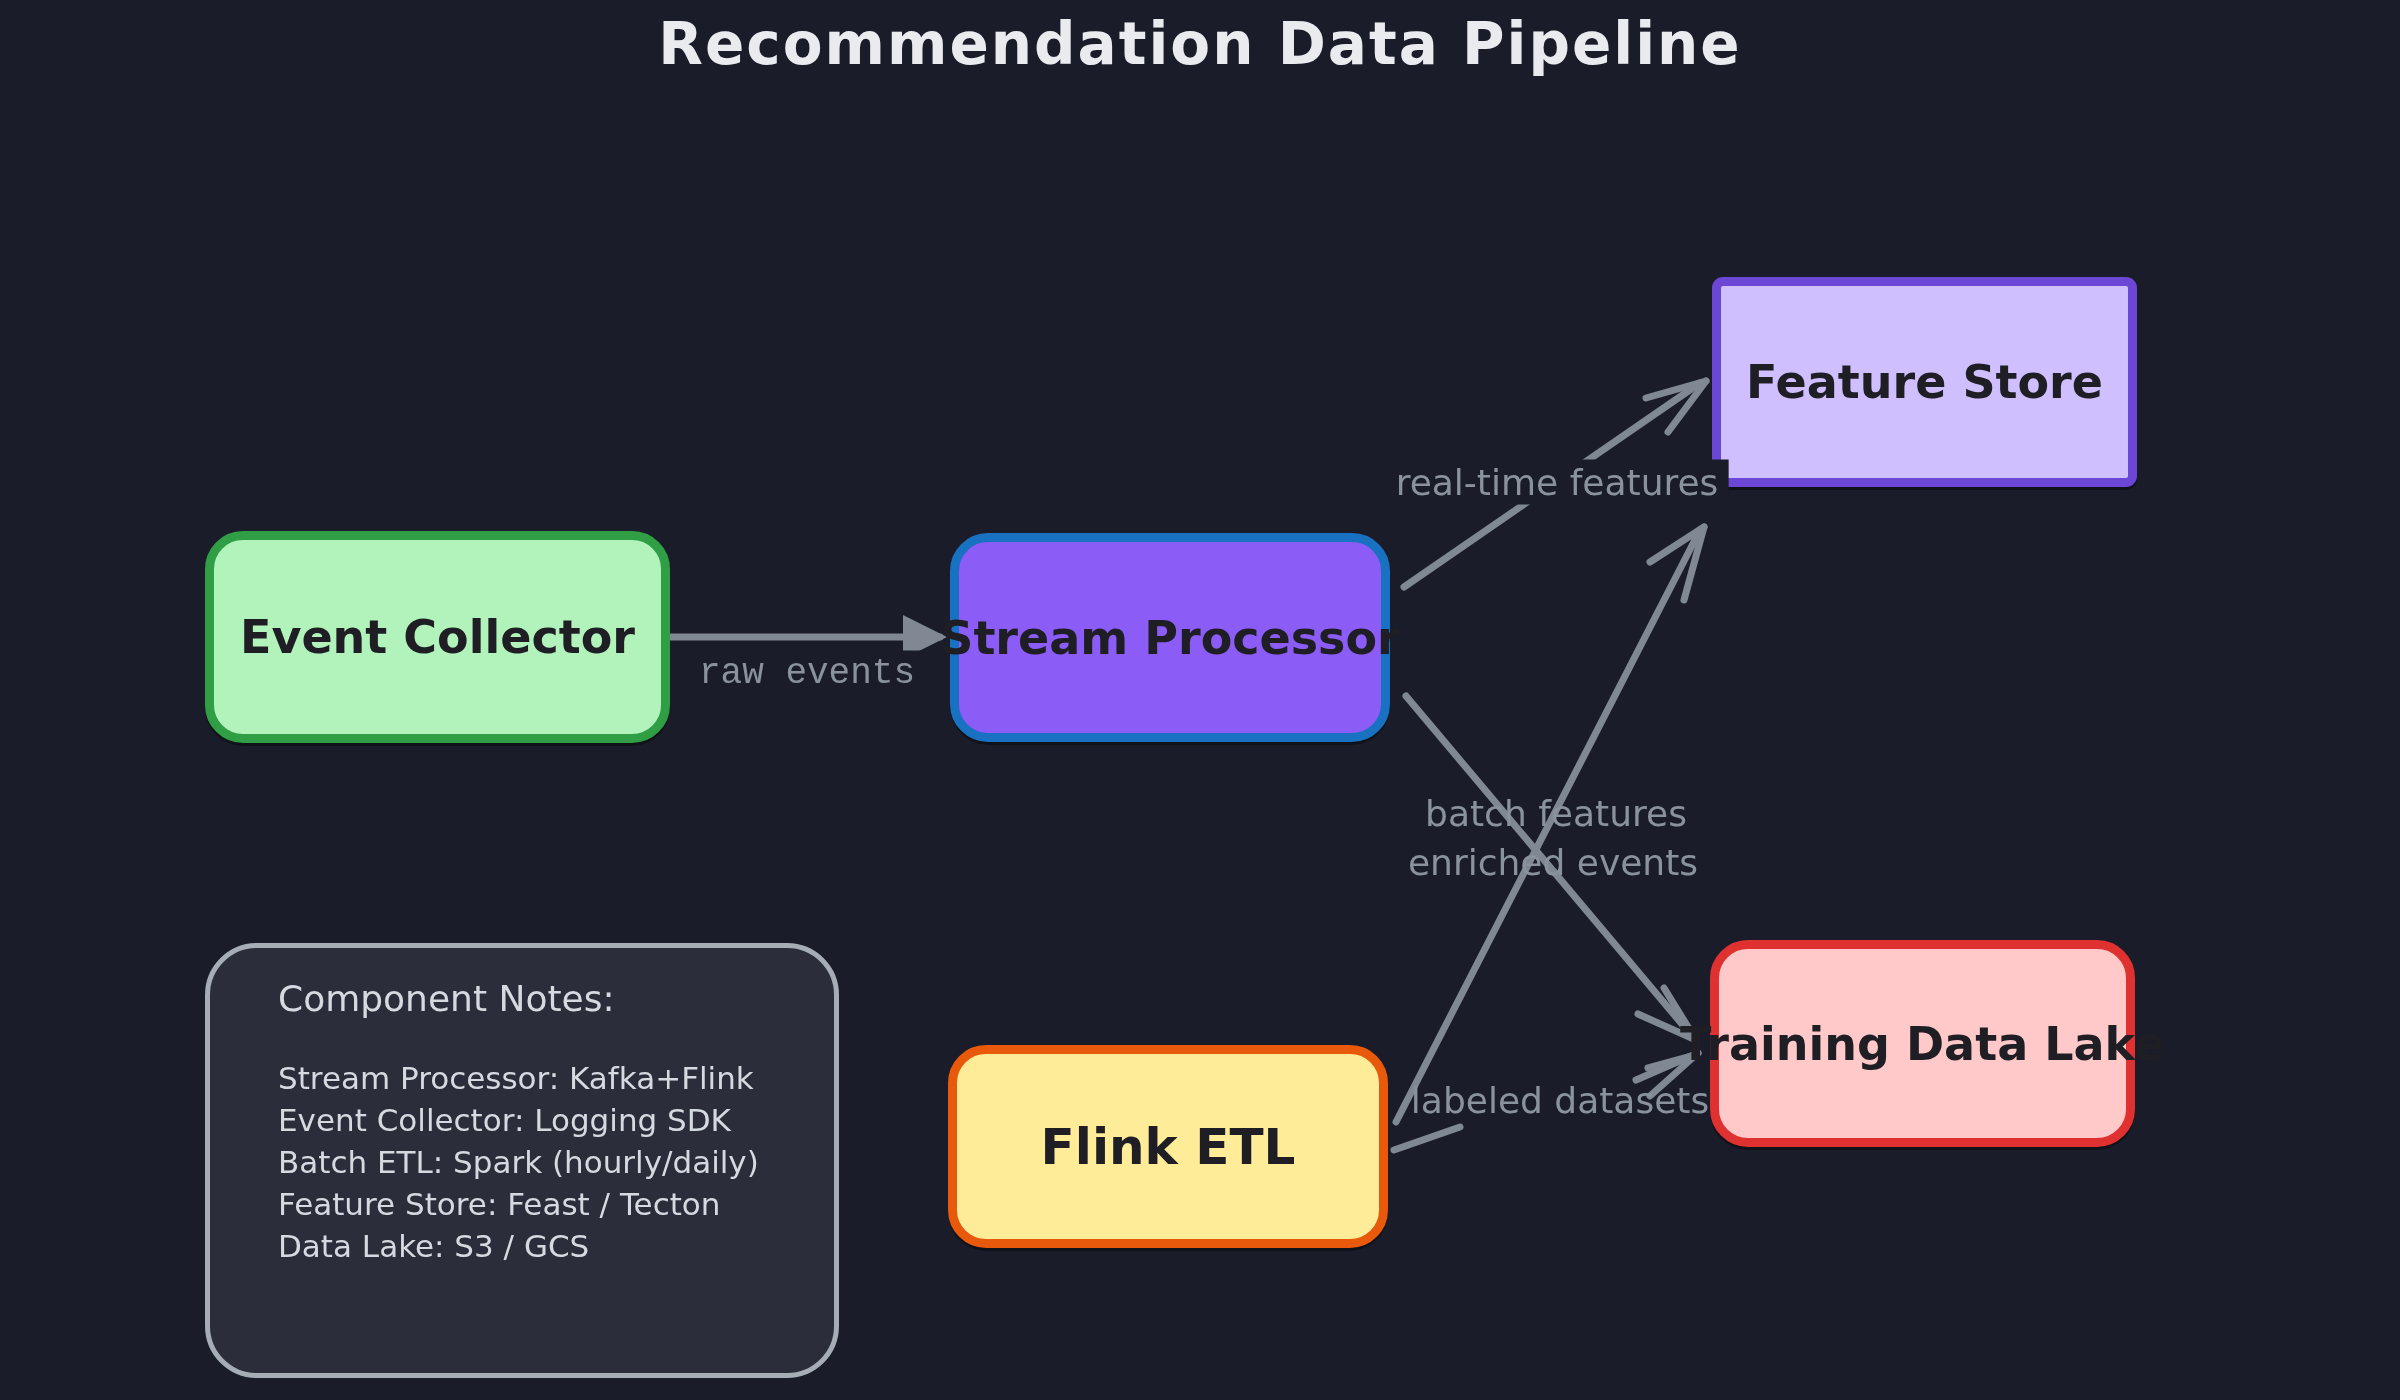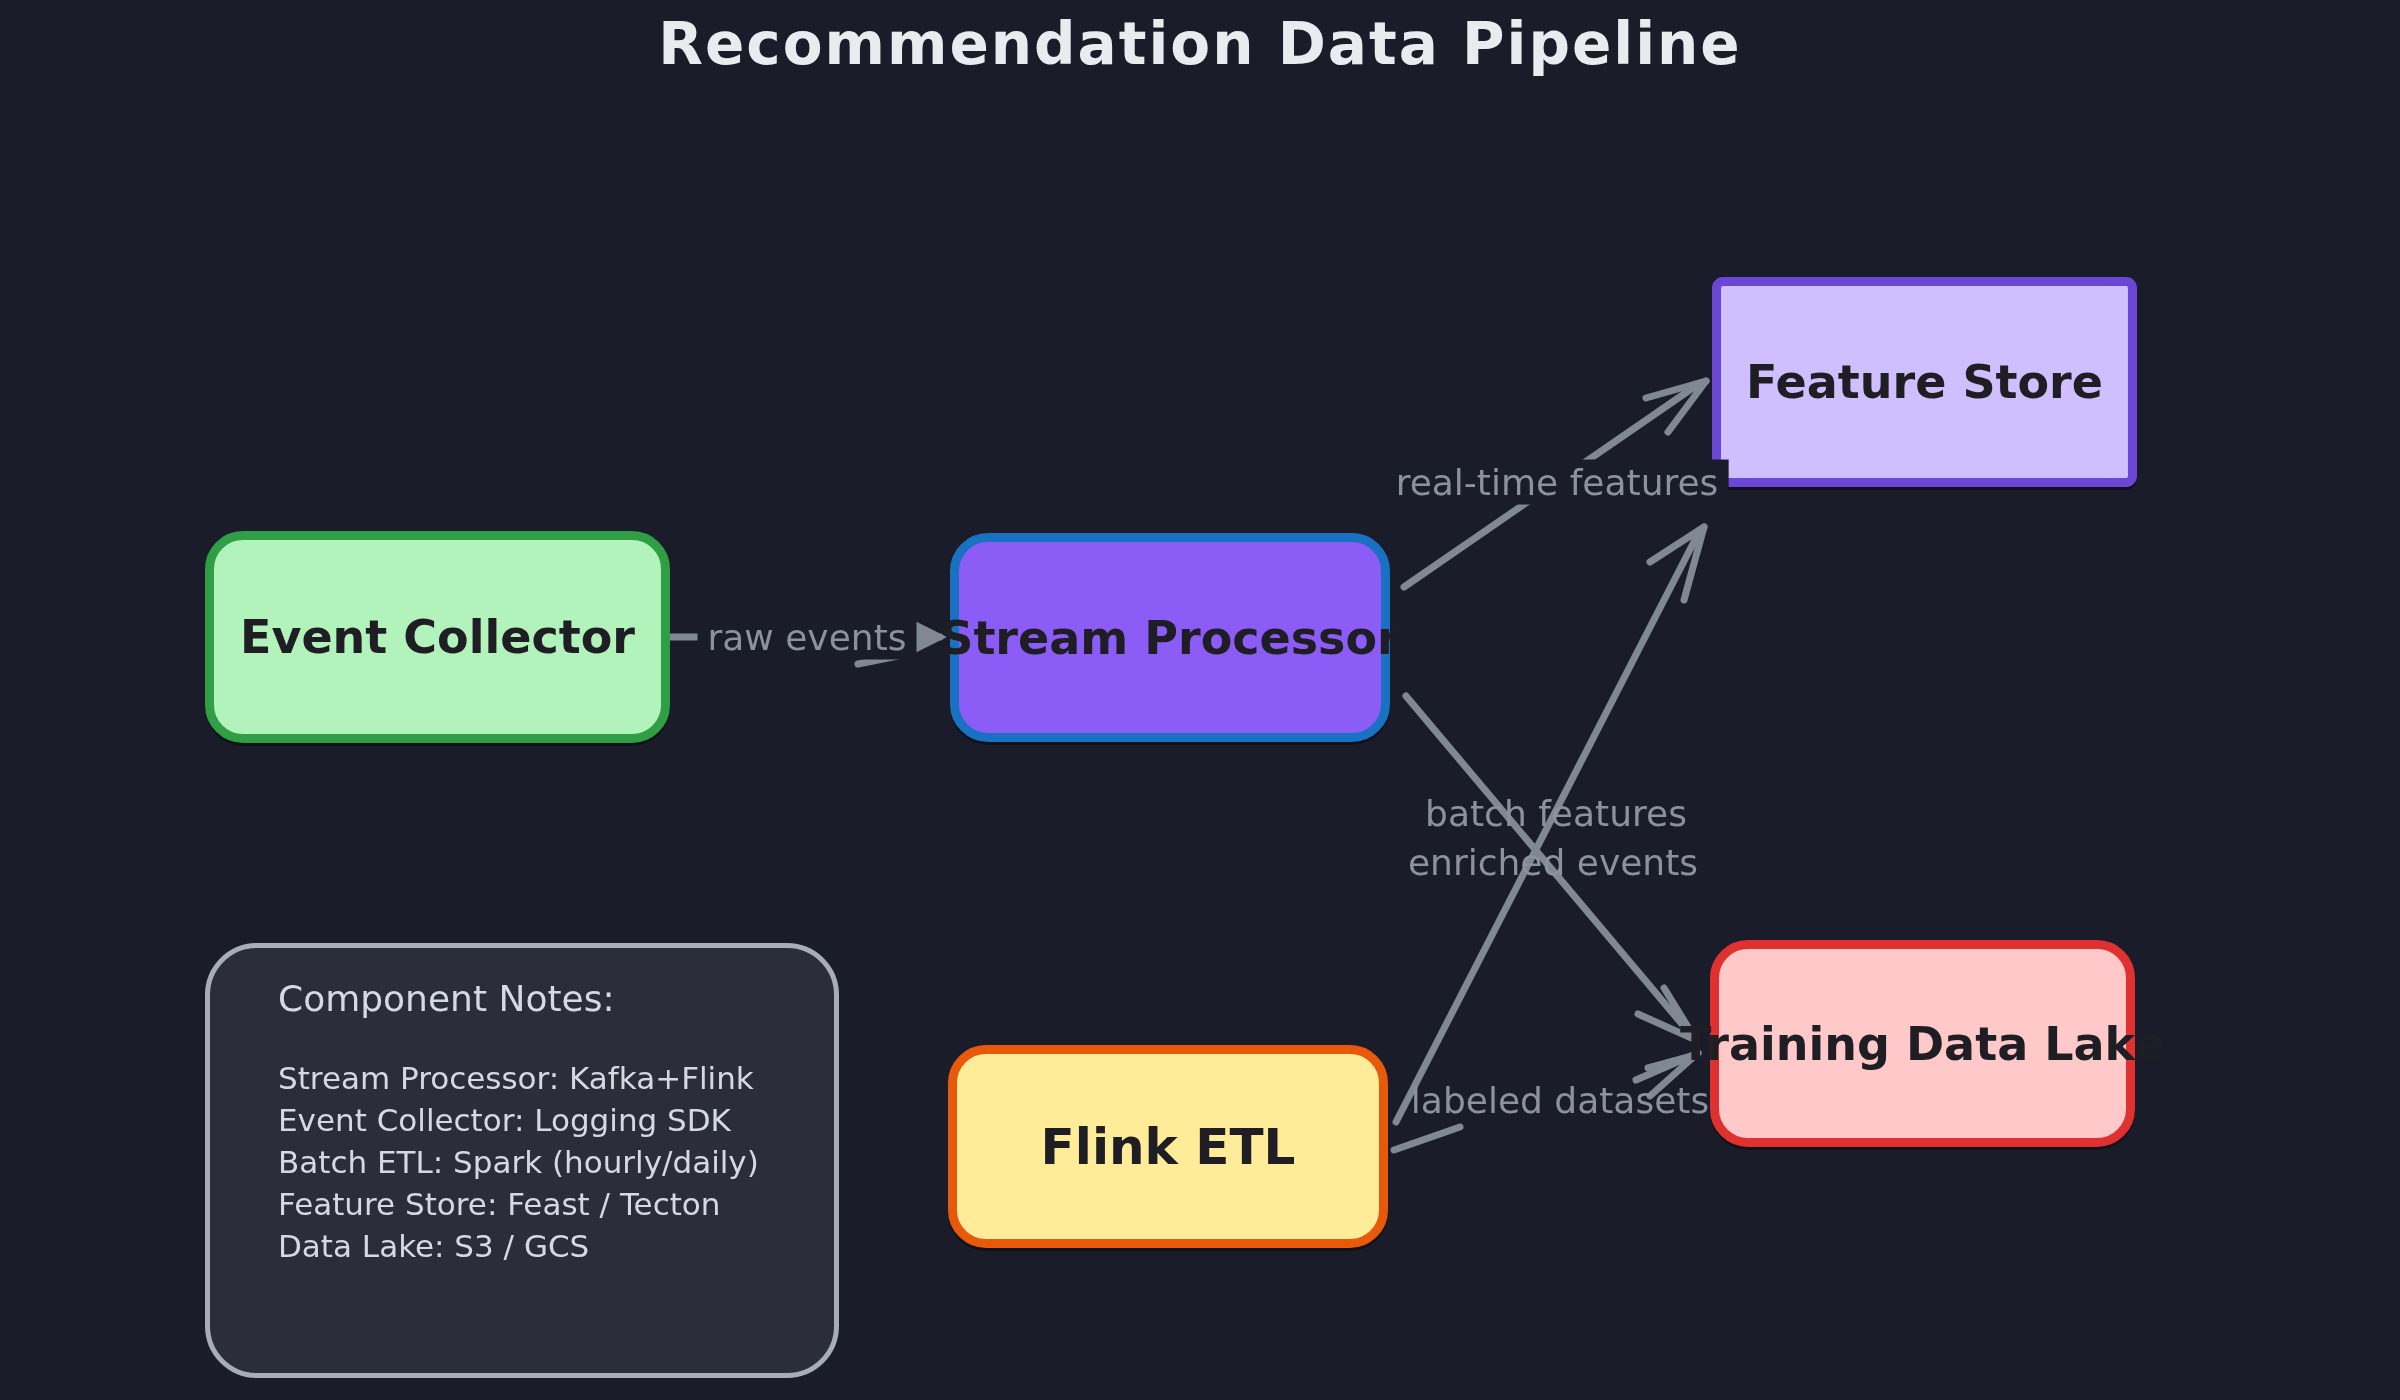--- a/index.html
+++ b/index.html
@@ -34,21 +34,21 @@
   .node-event-collector{left:205px;top:531px;width:447px;height:194px;}
   .node-stream-processor{left:950px;top:533px;width:422px;height:191px;}
   .node-feature-store{left:1712px;top:277px;width:407px;height:192px;border-radius:11px;}
   .node-batch-etl{left:948px;top:1045px;width:422px;height:185px;font-size:50px;}
   .node-training-data-lake{left:1710px;top:940px;width:407px;height:189px;}
   .edge-label{
     position:absolute;transform:translate(-50%,-50%);
     font-size:36px;color:var(--edge-label);white-space:nowrap;
   }
   .edge-label.masked{background:var(--bg);padding:2px 10px;}
-  .label-raw{left:807px;top:637px;}
+  .label-raw{left:807px;top:673px;font-family:Liberation Mono, monospace;}
   .label-realtime{left:1557px;top:482px;}
   .label-batch{left:1556px;top:813px;}
   .label-enriched{left:1553px;top:862px;}
   .label-labeled{left:1560px;top:1100px;}
   .notes{
     position:absolute;left:205px;top:943px;width:556px;height:395px;
     background:var(--notes-fill);
     border:5px solid var(--notes-border);border-radius:52px;
     padding:30px 0 0 68px;color:var(--notes-text);
   }

